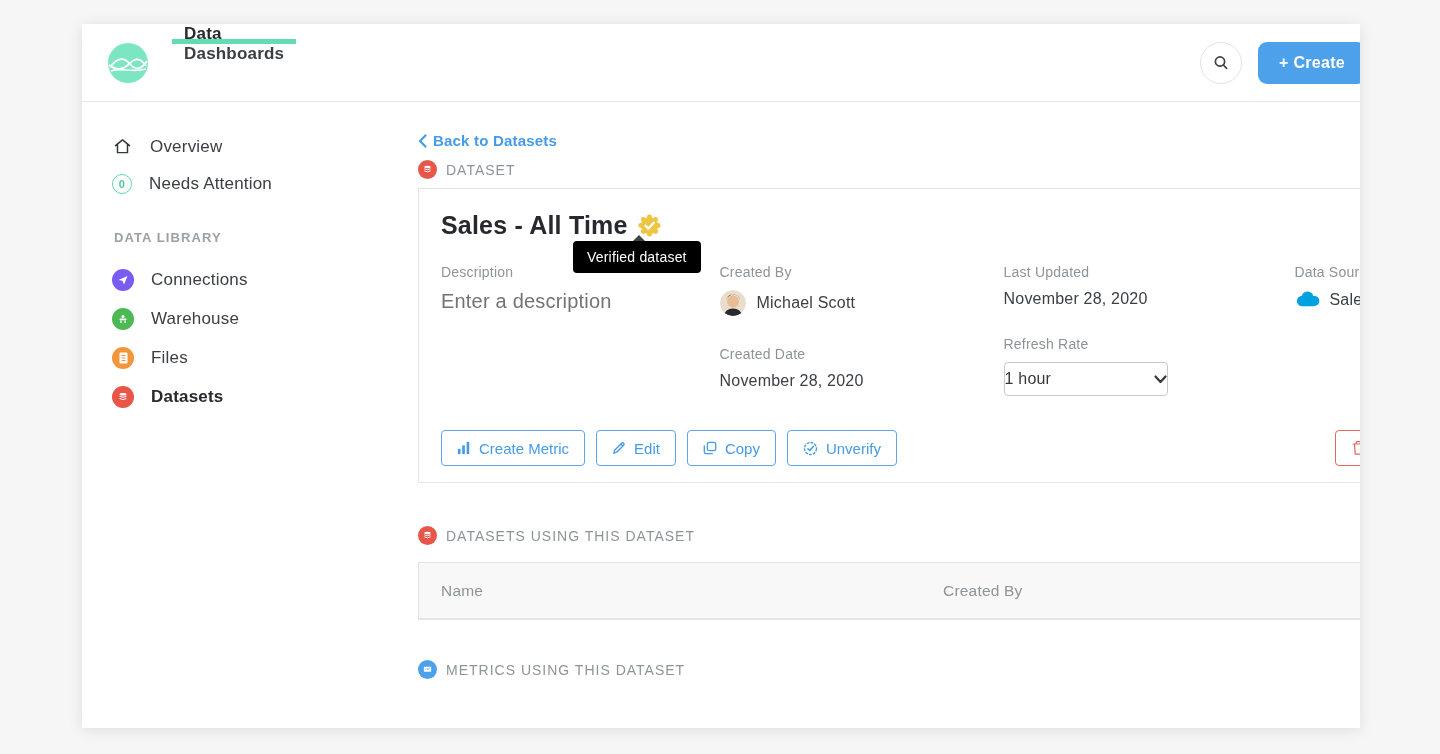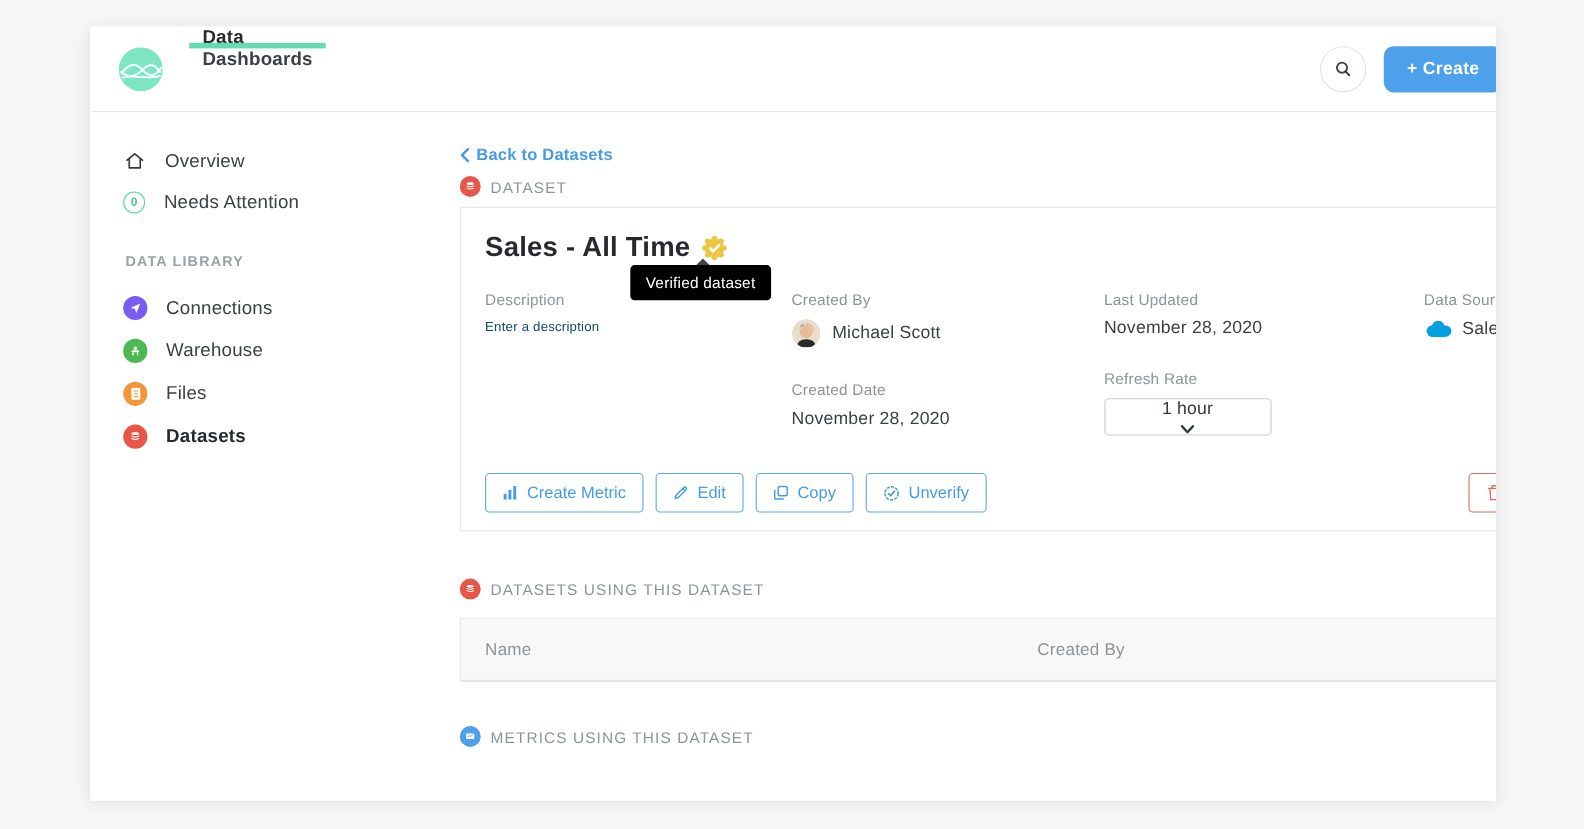--- a/index.html
+++ b/index.html
@@ -49,27 +49,27 @@
   .card { width:990px; border:1px solid #e4e4e4; background:#fff; margin-top:9px; position:relative; }
   .card-title-row { padding:22px 22px 0 22px; display:flex; align-items:center; gap:10px; }
   .card-title { font-size:25px; font-weight:700; color:#26292d; letter-spacing:.2px; }
   .tooltip { position:absolute; left:154px; top:52px; background:#000000; color:#fff; font-size:14px; padding:8px 14px; border-radius:4px; white-space:nowrap; z-index:5; }
   .tooltip::before { content:""; position:absolute; top:-6px; left:60px; border:6px solid transparent; border-bottom-color:#3f4246; border-top:none; }
 
   .fields { display:flex; padding-top:24px; align-items:flex-start;gap:38px; }
   .field-label { font-size:14px; color:#8d9499; margin-bottom:10px; }
   .field-value { font-size:16px; color:#3b4046; }
   .col-desc { width:279px; padding-left:22px; }
-  .placeholder { font-size:12px; color:#0c4a6e; }
+  .placeholder { font-size:20px; color:#737373; }
   .vdiv { width:1px; background:#e4e4e4; flex:0 0 auto; }
   .col-created { width:275px; padding-left:16px; }
   .created-by-row { display:flex; align-items:center; gap:11px; margin:4px 0 30px; }
   .avatar { width:26px; height:26px; border-radius:50%; overflow:hidden; flex:0 0 auto; }
   .col-updated { width:294px; padding-left:20px; }
-  .select-box { margin-top:10px; width:152px; height:34px; border:1px solid #c9c9c9; border-radius:4px; display:flex; align-items:center; justify-content:space-between; padding:0 0; font-size:16px; color:#33383d; cursor:pointer; background:#fff;flex-direction:column; }
+  .select-box { margin-top:10px; width:164px; height:34px; border:1px solid #c9c9c9; border-radius:4px; display:flex; align-items:center; justify-content:space-between; padding:0 0; font-size:16px; color:#33383d; cursor:pointer; background:#fff; }
   .col-source { flex:1; padding-left:16px; }
   .source-row { display:flex; align-items:center; gap:8px; margin-top:8px; white-space:nowrap; }
 
   .actions { display:flex; gap:11px; margin:34px 0 0 22px; padding-bottom:16px; align-items:center; }
   .act-btn { height:36px; display:flex; align-items:center; gap:8px; padding:15px 15px; background:#fff; border:1.5px solid #5aa7eb; border-radius:4px; color:#459be6; font-size:15px; cursor:pointer; font-family:"Liberation Sans", sans-serif; }
   .trash-btn { height:36px; width:46px; margin-left:auto; margin-right:26px; background:#fff; border:1.5px solid #e0695f; border-radius:4px; display:flex; align-items:center; justify-content:center; cursor:pointer; }
 
   
   .section-head { display:flex; align-items:center; gap:9px; margin-top:43px; }
   .table { width:990px; border:1px solid #e4e4e4; margin-top:17px; }

